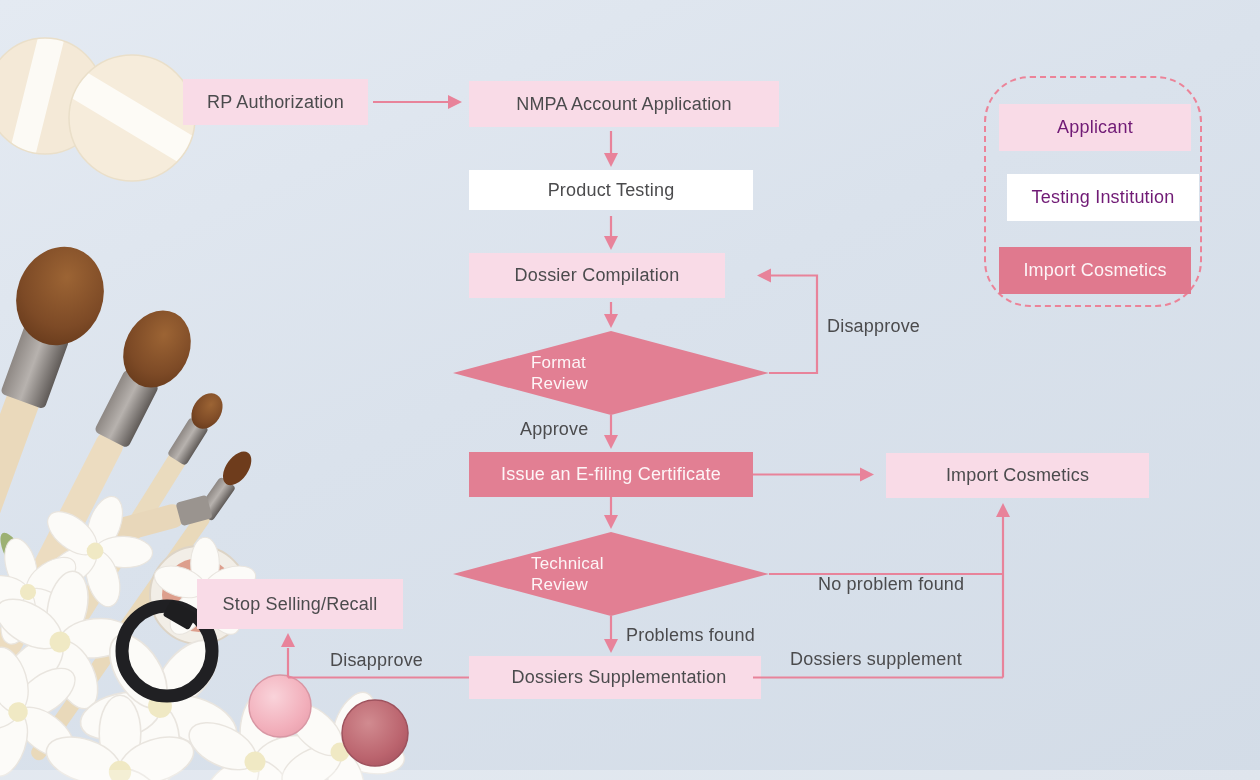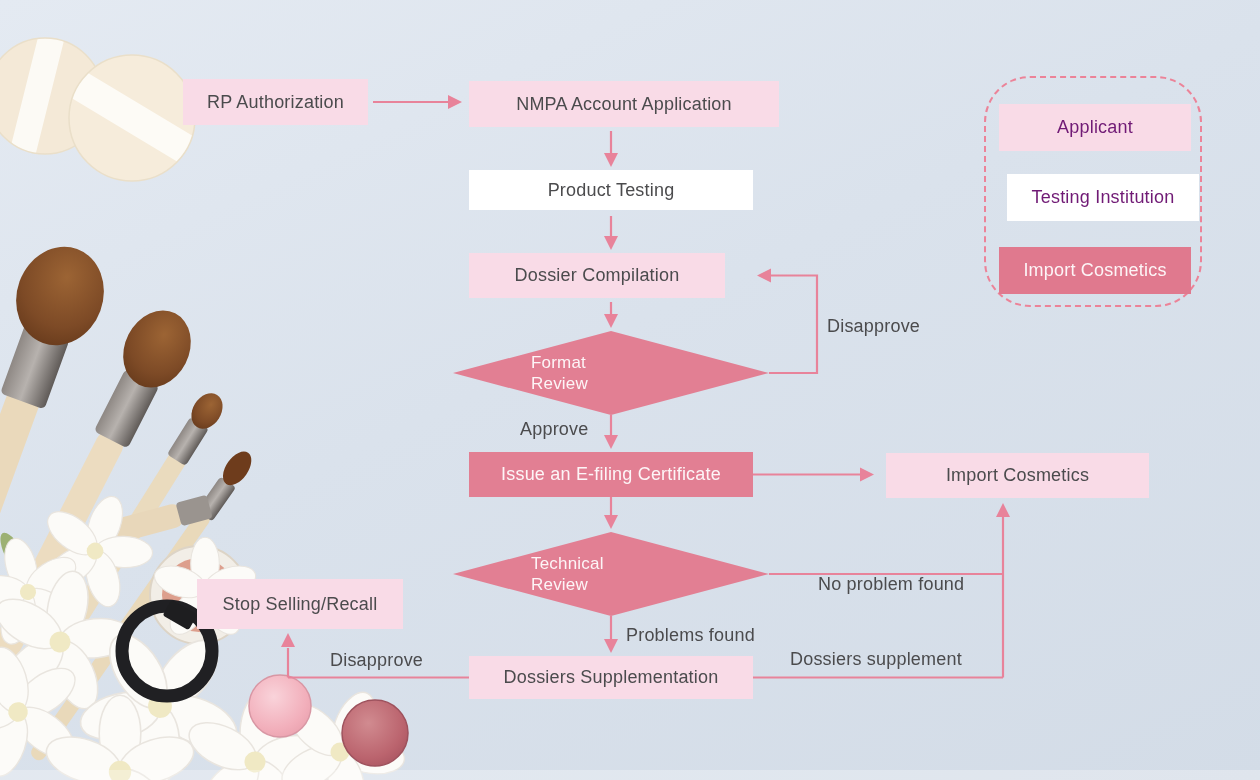--- a/index.html
+++ b/index.html
@@ -169,21 +169,21 @@
   </div>
 
   <div class="node node--dark" style="left:469px;top:452px;width:284px;height:45px;">
     <span>Issue an E-filing Certificate</span>
   </div>
 
   <div class="node node--light" style="left:886px;top:453px;width:263px;height:45px;">
     <span>Import Cosmetics</span>
   </div>
 
-  <div class="node node--light" style="left:469px;top:656px;width:284px;height:43px;">
+  <div class="node node--light" style="left:469px;top:656px;width:284px;height:43px;padding-left:8px;">
     <span>Dossiers Supplementation</span>
   </div>
 
   <div class="node node--light" style="left:197px;top:579px;width:206px;height:50px;">
     <span>Stop Selling/Recall</span>
   </div>
 
   <svg class="layer" width="1260" height="780" viewBox="0 0 1260 780">
     <g stroke="#e8839a" stroke-width="2.2" fill="none">
       <line x1="373" y1="102" x2="448" y2="102"></line>

